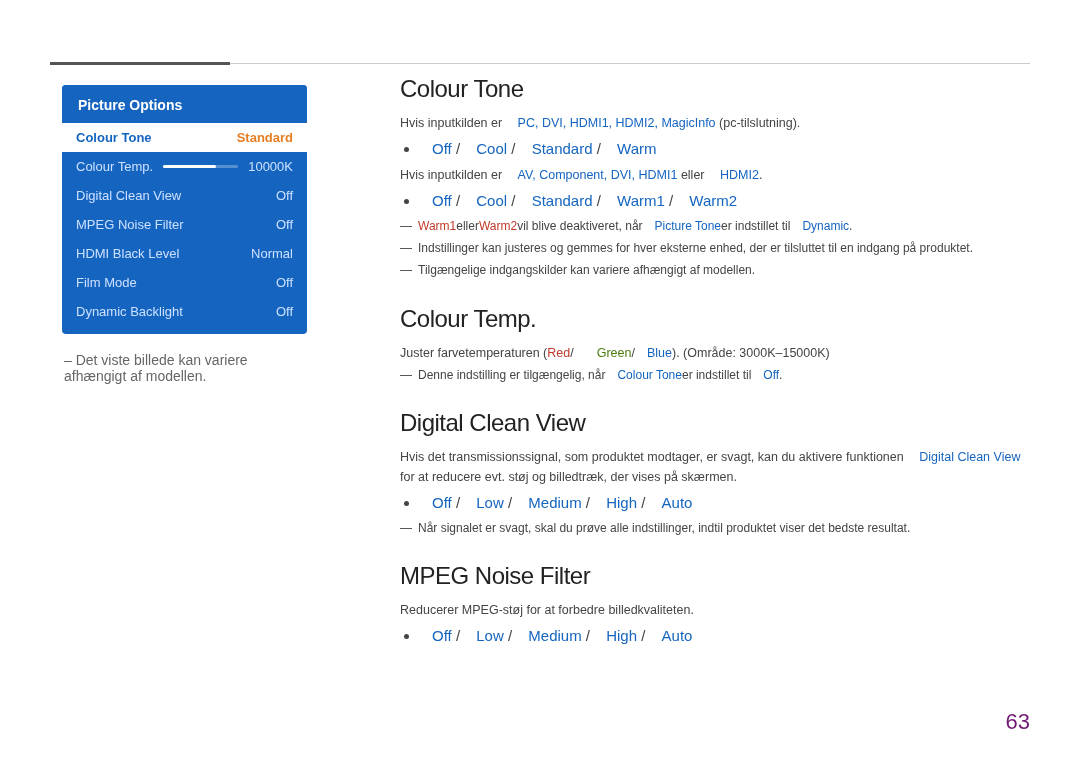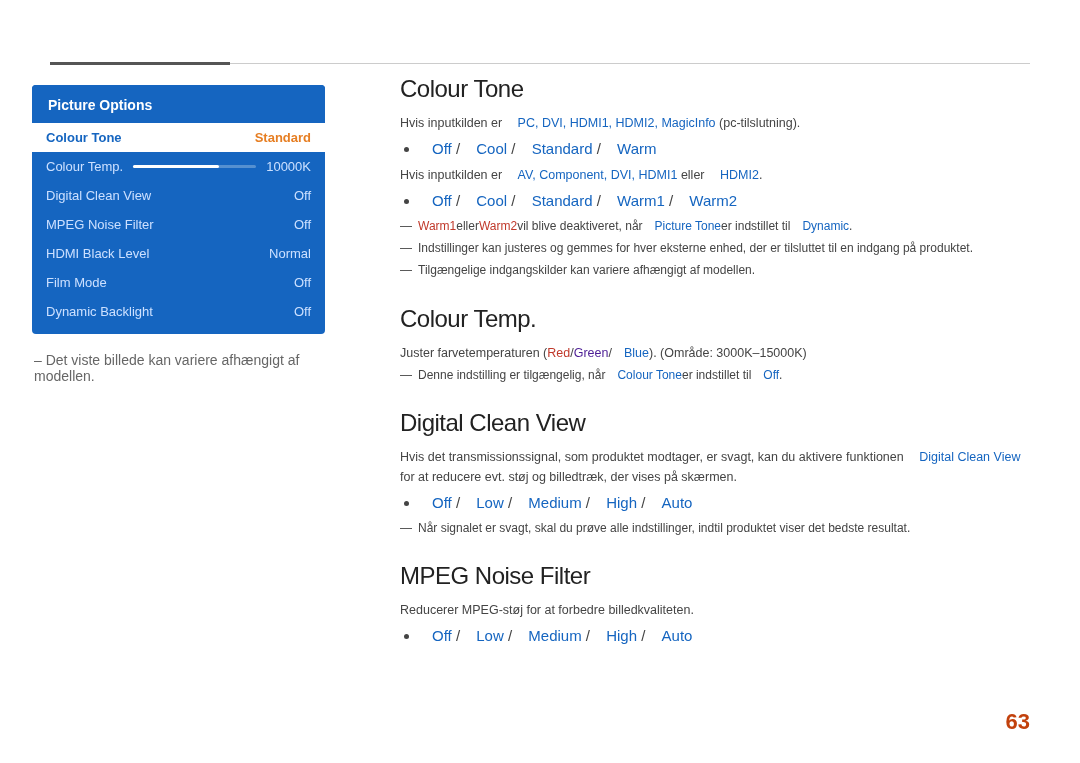--- a/index.html
+++ b/index.html
@@ -32,22 +32,22 @@
     .top-line-light {
       flex: 1;
       height: 1px;
       background: #ccc;
     }
 
     
     .left-panel {
       position: absolute;
       top: 85px;
-      left: 32px;
-      width: 293px;
+      left: 62px;
+      width: 245px;
     }
 
     .picture-options-box {
       background: #1565c0;
       border-radius: 4px;
       overflow: hidden;
       padding: 0 0 8px 0;
     }
 
     .picture-options-title {
@@ -166,30 +166,30 @@
     }
     .note-line::before {
       content: '—';
       margin-right: 6px;
       flex-shrink: 0;
     }
 
     
     .blue { color: #1565c0; padding-left: 12px; }
     .red { color: #c0392b; }
-    .green { color: #4c1d95; }
+    .green { color: #4d7c0f; margin-left: 23px; }
 
     
     .page-number {
       position: absolute;
       bottom: 28px;
       right: 50px;
       font-size: 22px;
-      font-weight: 700;
-      color: #c2410c;
+      font-weight: 400;
+      color: #701a75;
     }
   </style>
 </head>
 <body>
 
 <div class="top-lines">
   <div class="top-line-dark"></div>
   <div class="top-line-light"></div>
 </div>
 

